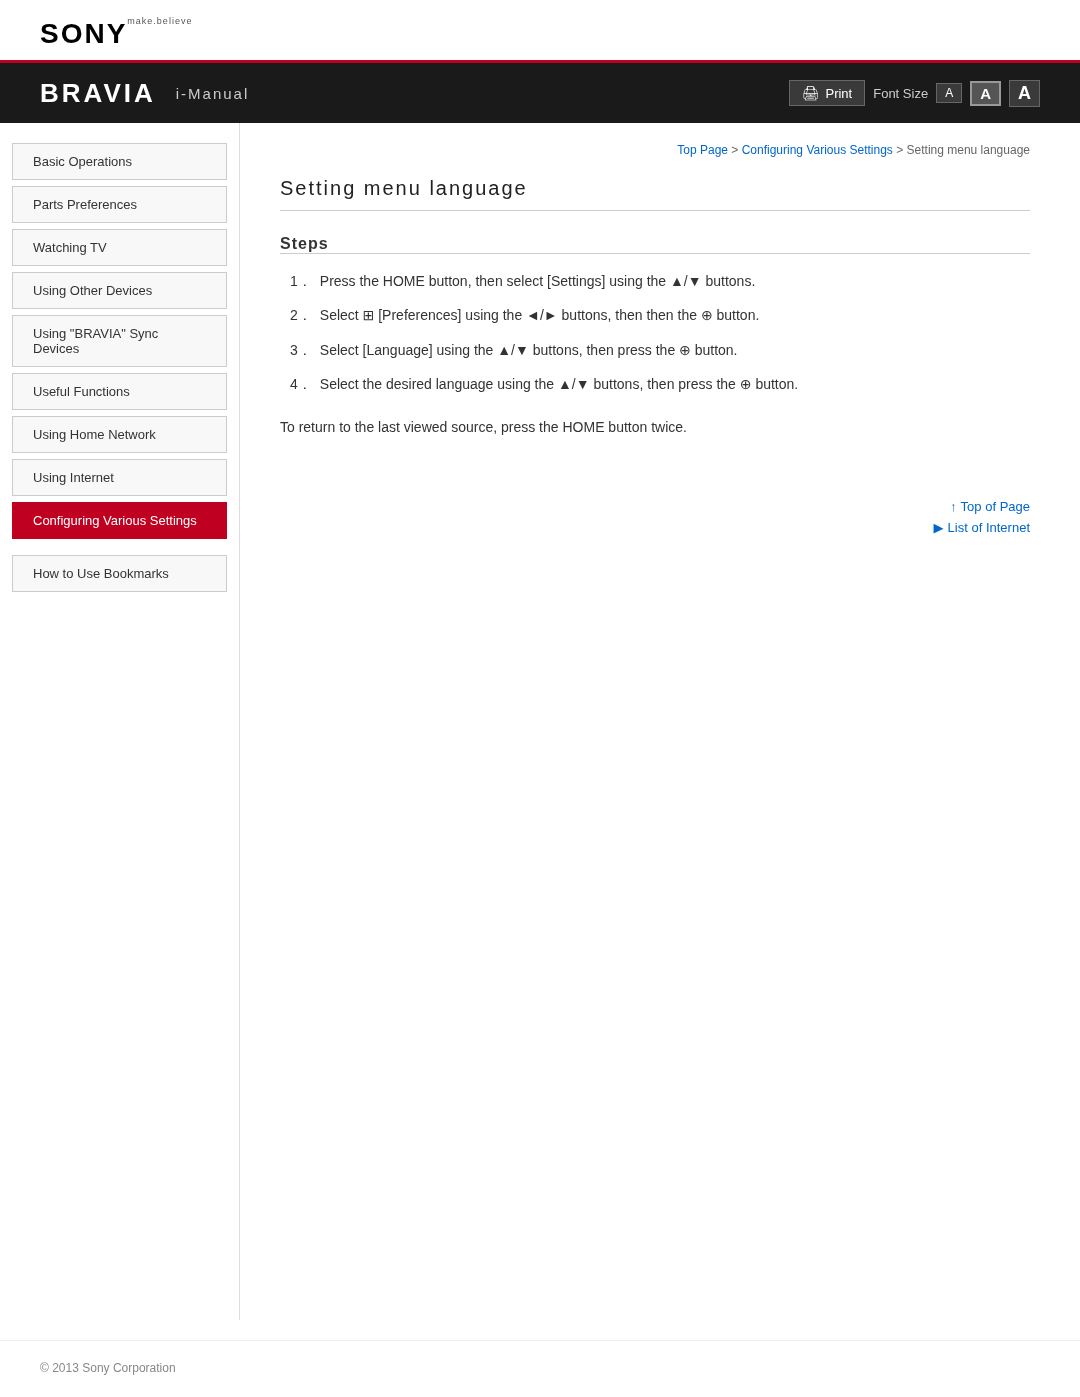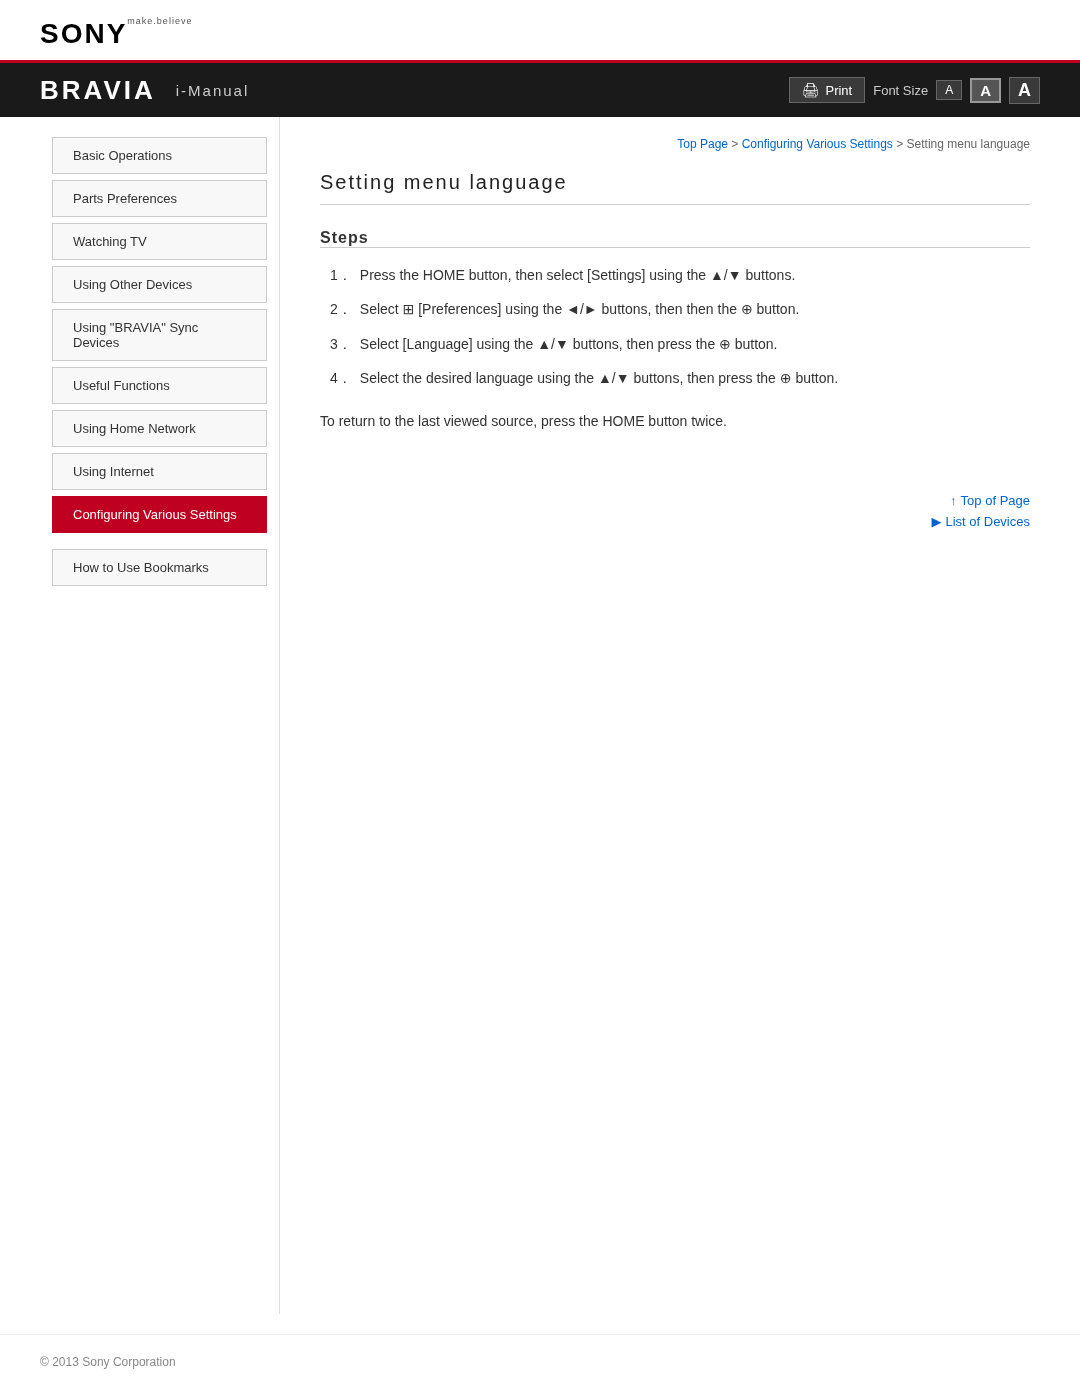--- a/index.html
+++ b/index.html
@@ -37,21 +37,21 @@
       margin-top: -2px;
     }
 
     
     .nav-bar {
       background: #1a1a1a;
       padding: 0 40px;
       display: flex;
       align-items: center;
       justify-content: space-between;
-      height: 54px;
+      height: 60px;
     }
     .bravia-title {
       display: flex;
       align-items: center;
       gap: 16px;
     }
     .bravia-text {
       font-size: 26px;
       font-weight: 900;
       color: #fff;
@@ -104,21 +104,20 @@
     }
     .font-btn.active-size {
       background: #555;
       border: 2px solid #999;
     }
 
     
     .main-layout {
       display: flex;
       min-height: calc(1397px - 200px);
-      margin-left: 40px;
     }
 
     
     .sidebar {
       width: 240px;
       flex-shrink: 0;
       padding: 20px 0;
       border-right: 1px solid #ddd;
     }
     .sidebar-item {
@@ -346,21 +345,21 @@
     <div class="content-footer">
       <div>
         <a href="#" class="top-of-page-link">
           <span>↑</span>
           <span>Top of Page</span>
         </a>
       </div>
       <div>
         <a href="#" class="list-of-contents-link">
           <span>▶</span>
-          <span>List of Devices</span>
+          <span>List of Internet</span>
         </a>
       </div>
     </div>
 
   </div>
 </div>
 
 <div class="page-footer">
   <span class="copyright">© 2013 Sony Corporation</span>
   <div></div>

